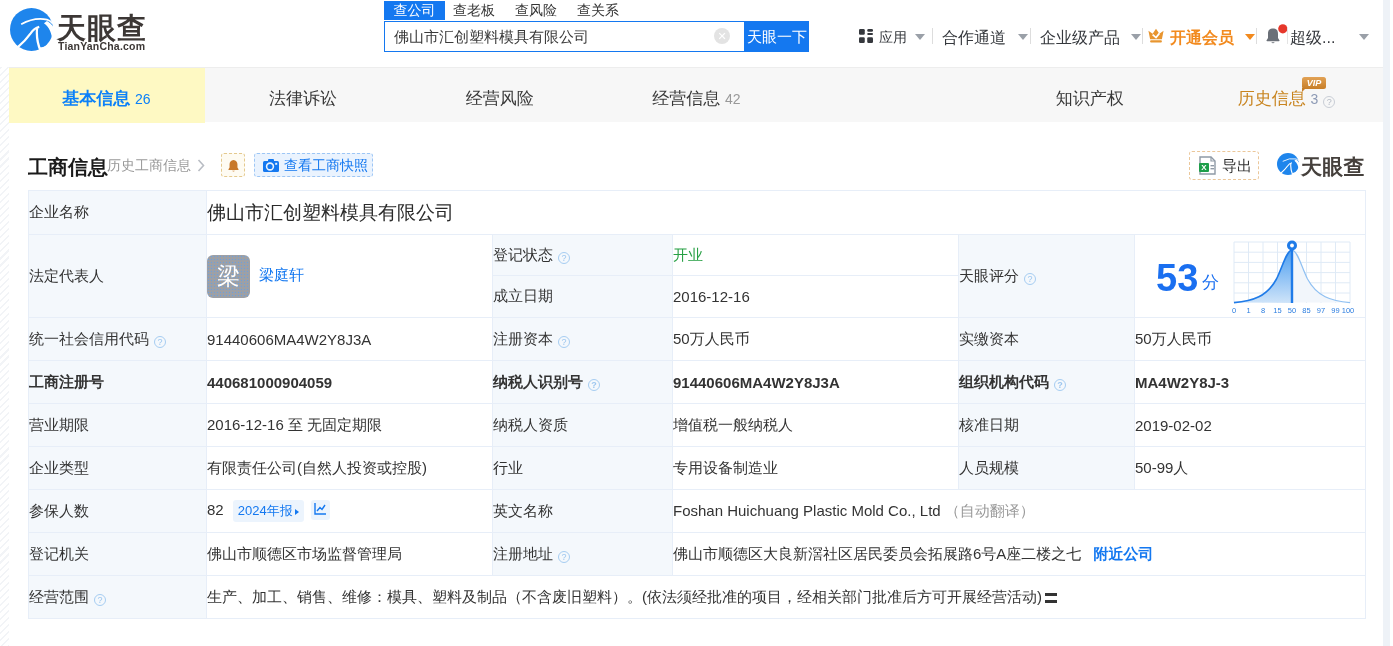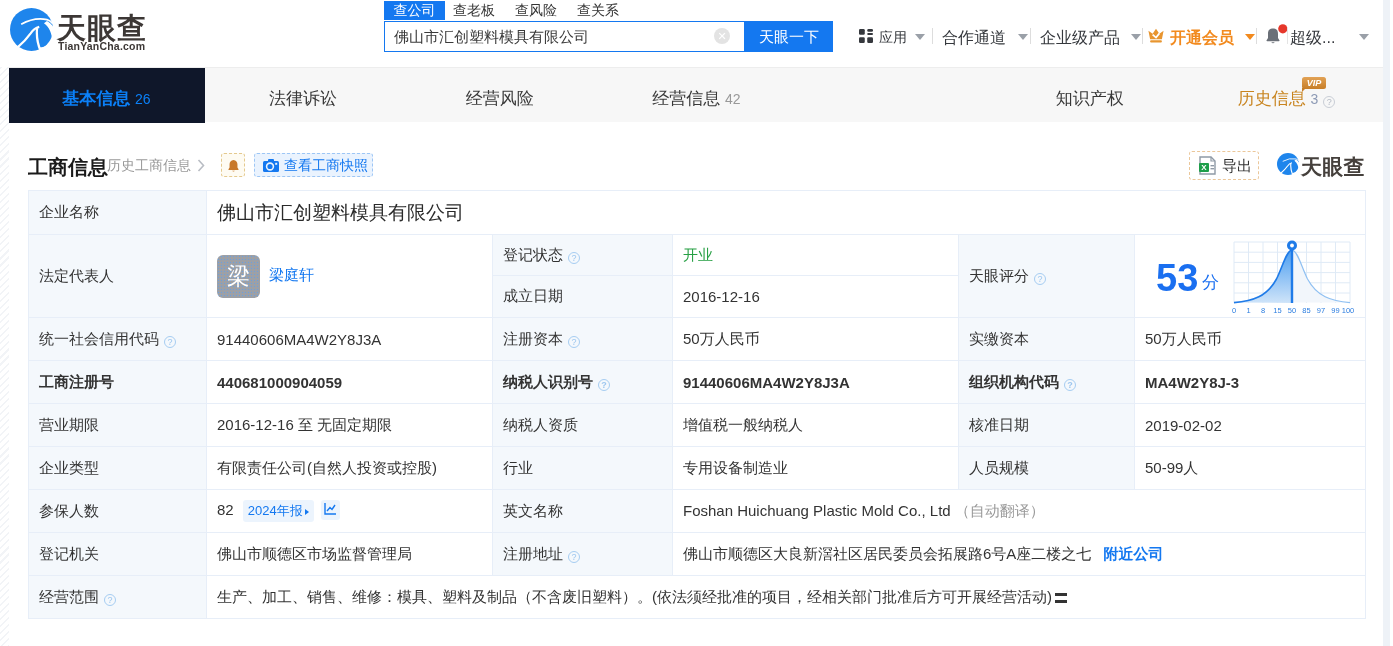--- a/index.html
+++ b/index.html
@@ -3,21 +3,21 @@
 <meta charset="utf-8">
 <style>
   * { margin:0; padding:0; box-sizing:border-box; }
   html,body { width:1393px; height:646px; overflow:hidden; background:#fff;
     font-family:"Liberation Sans", sans-serif; }
   .abs { position:absolute; }
   body { position:relative; }
   .caret { display:inline-block; width:0; height:0; border-left:5px solid transparent; border-right:5px solid transparent; border-top:6px solid #9aa0a8; vertical-align:2px; margin-left:6px;}
   
   table.info { border-collapse:collapse; table-layout:fixed; width:1337px; }
-  table.info td { border:1px solid #e7eef8; font-size:15px; color:#333; padding:0 10px; vertical-align:middle; }
+  table.info td { border:1px solid #e7eef8; font-size:15px; color:#333; padding:0 0; vertical-align:middle; }
   td.lb { background:#f4f8fc; }
   .q { display:inline-block; width:12px; height:12px; border:1px solid #a6cdf2; border-radius:50%; color:#9cc6ef; font-size:9px; line-height:11px; text-align:center; vertical-align:-1px; margin-left:5px; }
 </style>
 </head>
 <body>
 
 <div class="abs" style="left:0;top:0;width:1393px;height:62px;background:#fff;">
 
   <svg class="abs" style="left:10px;top:8px" width="43" height="43" viewBox="0 0 50 50">
     <circle cx="25" cy="25" r="25" fill="#1e85ec"></circle>
@@ -32,21 +32,21 @@
 
 
   <div class="abs" style="left:384px;top:1px;width:61px;height:19px;background:#1478f0;color:#fff;font-size:14px;text-align:center;line-height:19px;">查公司</div>
   <div class="abs" style="left:453px;top:2px;font-size:14px;color:#333;">查老板</div>
   <div class="abs" style="left:515px;top:2px;font-size:14px;color:#333;">查风险</div>
   <div class="abs" style="left:577px;top:2px;font-size:14px;color:#333;">查关系</div>
 
   <div class="abs" style="left:384px;top:21px;width:361px;height:31px;background:#fff;border:1px solid #1478f0;"></div>
   <div class="abs" style="left:394px;top:28px;font-size:15px;color:#3a3a3a;">佛山市汇创塑料模具有限公司</div>
   <div class="abs" style="left:714px;top:28px;width:16px;height:16px;border-radius:50%;background:#e3e3e3;color:#fff;font-size:11px;line-height:16px;text-align:center;">✕</div>
-  <div class="abs" style="left:745px;top:21px;width:88px;height:31px;background:#1478f0;color:#fff;font-size:15px;text-align:center;line-height:31px;">天眼一下</div>
+  <div class="abs" style="left:745px;top:21px;width:64px;height:31px;background:#1478f0;color:#fff;font-size:15px;text-align:center;line-height:31px;">天眼一下</div>
 
   <svg class="abs" style="left:859px;top:29px;" width="14" height="14" viewBox="0 0 17 17">
       <rect x="0" y="0" width="7" height="7" rx="1.5" fill="#35383d"></rect>
       <rect x="10" y="0" width="7" height="3.2" rx="1.5" fill="#35383d"></rect>
       <rect x="10" y="5" width="7" height="2.2" rx="1.1" fill="#35383d"></rect>
       <rect x="0" y="10" width="7" height="7" rx="1.5" fill="#35383d"></rect>
       <rect x="10" y="10" width="7" height="7" rx="1.5" fill="#35383d"></rect>
     </svg>
   <div class="abs" style="left:879px;top:29px;font-size:14px;color:#35383d;">应用</div>
   <span class="caret abs" style="left:909px;top:34px;"></span>
@@ -69,21 +69,21 @@
       <path d="M9 4.5 C5.7 4.9 5 7.2 5 10 L5 14 L3.6 16.2 A0.7 0.7 0 0 0 4.2 17.2 L15.8 17.2 A0.7 0.7 0 0 0 16.4 16.2 L15 14 L15 10 C15 7.2 14.3 4.9 11 4.5 Z" fill="#6b7078"></path>
       <path d="M8.3 18.2 A1.9 1.9 0 0 0 11.7 18.2 Z" fill="#6b7078"></path>
       <circle cx="19.8" cy="4.8" r="4.6" fill="#e6372b"></circle>
     </svg>
   <span class="abs" style="left:1287px;top:28px;width:1px;height:16px;background:#e4e4e4;"></span>
   <div class="abs" style="left:1290px;top:28px;font-size:16px;color:#35383d;">超级...</div>
   <span class="caret abs" style="left:1353px;top:34px;"></span>
 </div>
 
 <div class="abs" style="left:8px;top:67px;width:1377px;height:55px;background:#f7f7f7;border-top:1px solid #ededed;">
-  <div class="abs" style="left:0;top:0;width:196.7px;height:55px;background:#0f172a;text-align:center;line-height:62px;font-size:17px;font-weight:bold;color:#0b80f8;">基本信息 <span style="font-size:14px;font-weight:normal;">26</span></div>
+  <div class="abs" style="left:0;top:0;width:196.7px;height:55px;background:#fef9c3;text-align:center;line-height:62px;font-size:17px;font-weight:bold;color:#0b80f8;">基本信息 <span style="font-size:14px;font-weight:normal;">26</span></div>
   <div class="abs tabi" style="left:196.7px;">法律诉讼</div>
   <div class="abs tabi" style="left:393.4px;">经营风险</div>
   <div class="abs tabi" style="left:590.1px;">经营信息 <span style="font-size:14px;color:#999;">42</span></div>
   <div class="abs tabi" style="left:983.5px;">知识产权</div>
   <div class="abs tabi" style="left:1180.2px;color:#c8841f;">历史信息 <span style="font-size:14px;color:#8d9ab5;">3</span><span class="q" style="border-color:#c9ced6;color:#b3bac4;">?</span></div>
   <div class="abs" style="left:1294px;top:9px;width:24px;height:12px;background:linear-gradient(180deg,#e2a255,#c77e28);border-radius:2.5px;color:#fff;font-size:9px;font-weight:bold;font-style:italic;text-align:center;line-height:12px;">VIP<span class="abs" style="left:0;top:11px;width:0;height:0;border-top:4px solid #c77e28;border-right:4px solid transparent;"></span></div>
 </div>
 
 <div class="abs" style="left:28px;top:154px;font-size:20px;font-weight:bold;color:#1a1a1a;">工商信息</div>
 <div class="abs" style="left:107px;top:157px;font-size:14px;color:#999;">历史工商信息 <svg width="8" height="13" viewBox="0 0 8 13" style="margin-left:2px;vertical-align:-2px;">

